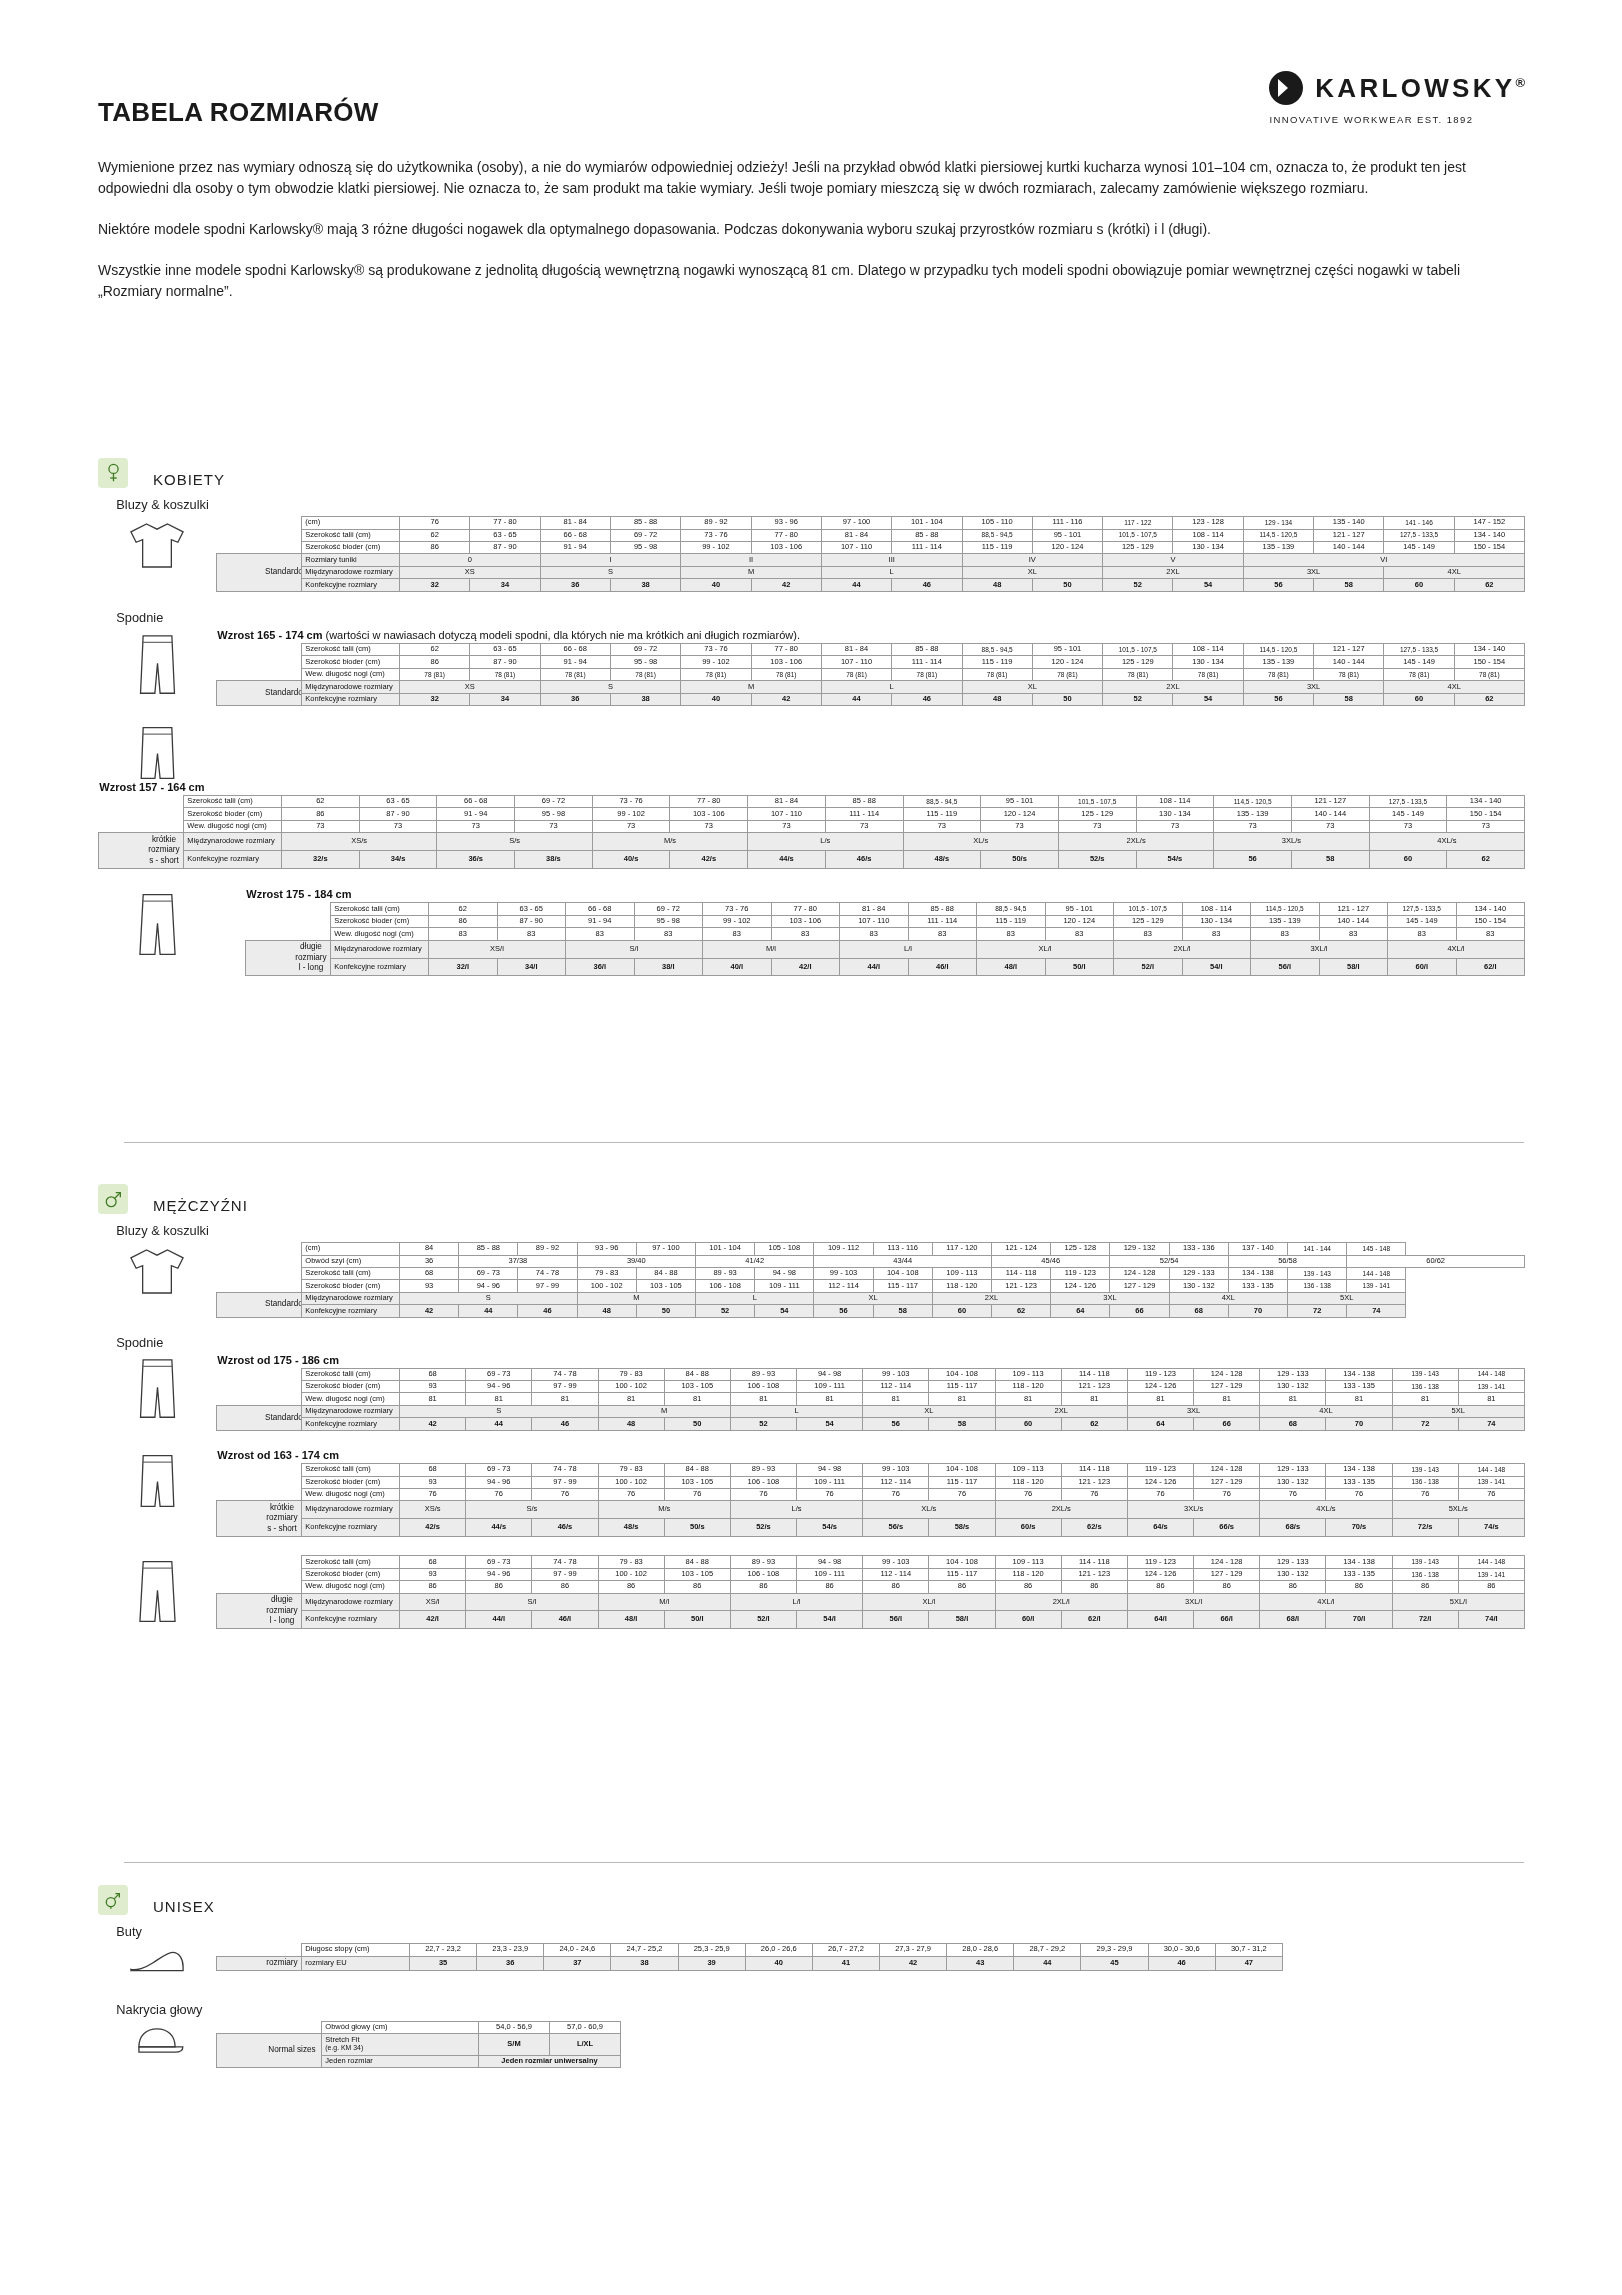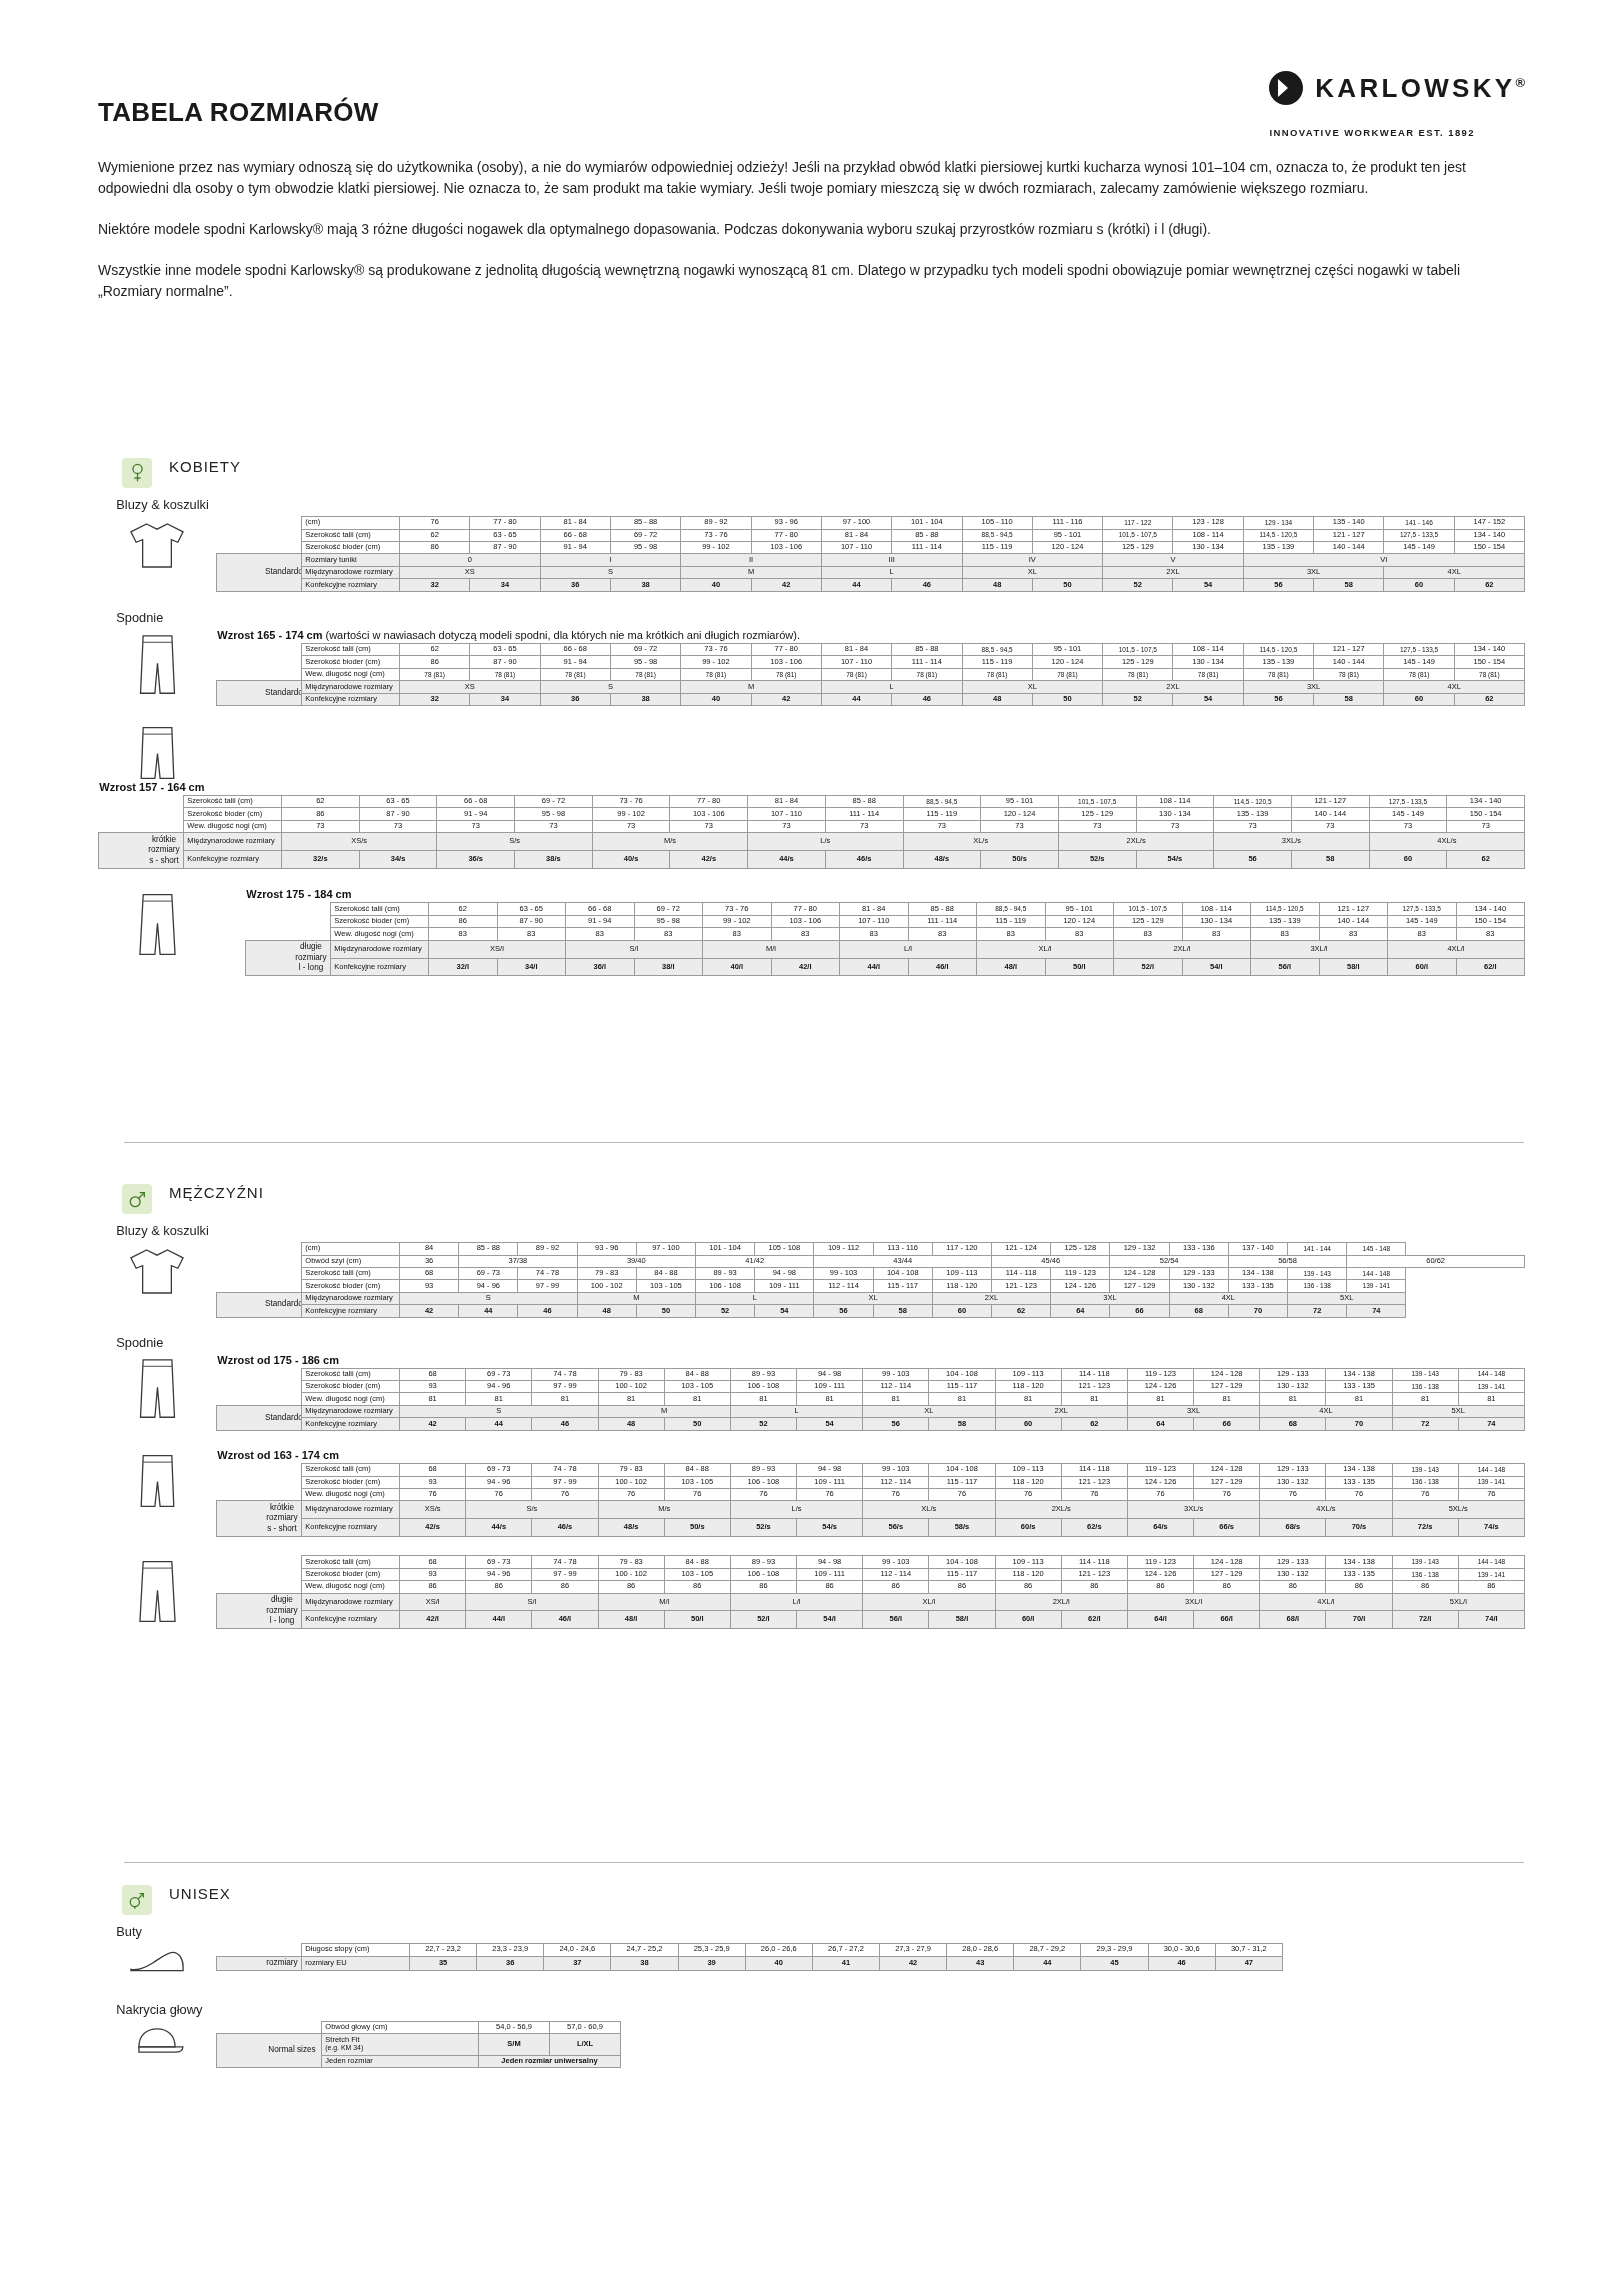--- a/index.html
+++ b/index.html
@@ -33,41 +33,41 @@
     width: 0; height: 0;
     border-left: 10.5px solid #ffffff;
     border-top: 9.2px solid transparent;
     border-bottom: 9.2px solid transparent;
   }
   .brand-name {
     font-size: 26px; font-weight: bold; letter-spacing: 3.3px; color: #1a1a1a;
   }
   .brand-reg { font-size: 13px; vertical-align: super; letter-spacing: 0; }
   .brand-tag {
-    font-size: 9.5px; letter-spacing: 1.4px; color: #1a1a1a; margin-top: 22px; margin-right: 1.3px; font-weight: bold;
+    font-size: 9.5px; letter-spacing: 1.4px; color: #1a1a1a; margin-top: 9px; margin-right: 1.3px;
   }
 
   h1.doc-title {
     position: absolute;
     top: 97px; left: 98px;
     font-size: 26px; font-weight: bold; letter-spacing: 0.3px;
     margin: 0;
   }
 
   .intro { position: absolute; left: 98px; top: 157px; width: 1427px; }
   .intro p {
     margin: 0 0 19.6px 0;
     font-size: 14px;
     line-height: 1.52;
     color: #1f1f1f;
   }
 
   
   .sec { position: absolute; left: 98px; }
-  .sec-head { display: flex; align-items: flex-start; gap: 17px; margin-bottom: 9.2px; margin-left: 24px; }
+  .sec-head { display: flex; align-items: flex-end; gap: 25px; margin-bottom: 9.2px; }
   .sec-badge {
     width: 30px; height: 30px; border-radius: 3.9px; background: #dfeccd;
     display: flex; align-items: center; justify-content: center;
     color: #3f7a24; font-size: 18.3px; line-height: 1;
   }
   .sec-title { font-size: 15px; letter-spacing: 1px; color: #222; }
 
   .grp-title { font-size: 12.8px; color: #222; margin: 5.2px 0 3.9px 18.3px; }
 
   .blockrow { display: flex; align-items: flex-start; }

